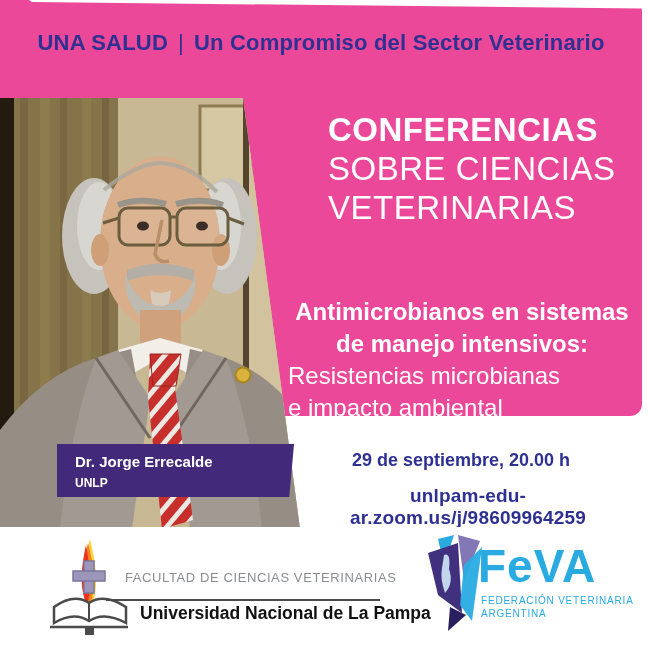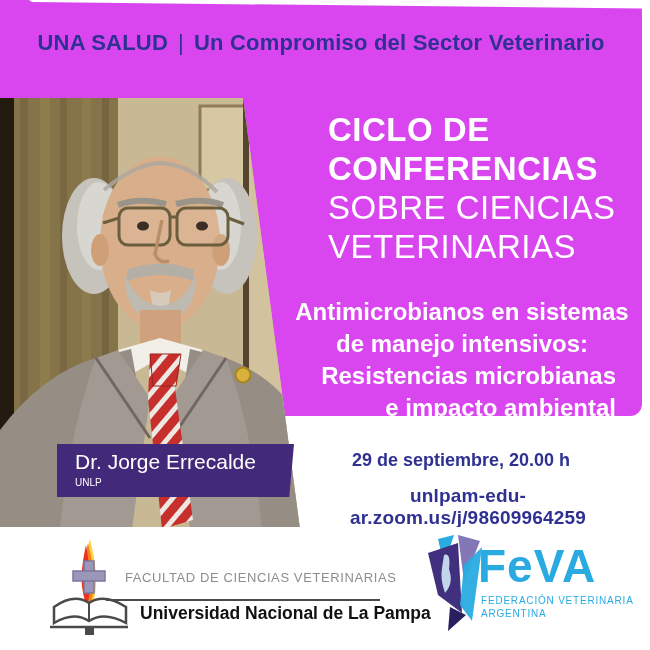--- a/index.html
+++ b/index.html
@@ -3,21 +3,21 @@
 <meta charset="utf-8">
 <style>
   html,body{margin:0;padding:0;background:#ffffff;}
   .poster{
     position:relative;width:650px;height:650px;background:#ffffff;overflow:hidden;
     font-family:"Liberation Sans", sans-serif;
   }
   
   .card{
     position:absolute;left:0;top:0;width:642px;height:416px;
-    background:#d946ef;border-radius:0 10px 12px 0;
+    background:#ec4899;border-radius:0 10px 12px 0;
   }
   .edge-sliver{
     position:absolute;left:0;top:0;width:642px;height:10px;background:#ffffff;
     clip-path:polygon(4.5% 0,100% 0,100% 85%,5% 20%);
   }
   
   .banner{
     position:absolute;left:0;top:30px;width:642px;text-align:center;
     color:#2E3192;font-size:22px;font-weight:bold;letter-spacing:.2px;white-space:nowrap;
   }
@@ -34,40 +34,40 @@
     font-size:33px;line-height:39px;letter-spacing:.5px;white-space:nowrap;
   }
   .title-block .b{font-weight:bold;display:block;}
   .title-block .r{font-weight:400;display:block;}
   
   .topic-block{
     position:absolute;left:288px;top:296px;width:348px;color:#ffffff;
     font-size:24px;line-height:32px;white-space:nowrap;
   }
   .topic-block .b{font-weight:bold;display:block;text-align:center;}
-  .topic-block .r{font-weight:700;display:block;text-align:right;padding-right:20px;}
+  .topic-block .r{font-weight:400;display:block;text-align:left;padding-right:20px;}
   
   .date-pill{
     position:absolute;left:325px;top:444px;width:272px;height:33px;
     background:#ffffff;border-radius:1px;
     display:flex;align-items:center;justify-content:center;
     color:#2E3192;font-size:18px;font-weight:bold;
   }
   .zoom-link{
     position:absolute;left:298px;top:485px;width:340px;text-align:center;
     color:#2E3192;font-size:19px;font-weight:bold;letter-spacing:.2px;cursor:pointer;
   }
   
   .speaker-label{
     position:absolute;left:57px;top:444px;width:237px;height:53px;
     background:#43297A;color:#ffffff;padding:6px 0 0 18px;box-sizing:border-box;
     clip-path:polygon(0 0,100% 0,98% 100%,0 100%);
   }
-  .speaker-label .name{font-size:21px;font-weight:normal;line-height:24px;}
-  .speaker-label .aff{font-size:10px;font-weight:400;line-height:18px;}
+  .speaker-label .name{font-size:15px;font-weight:bold;line-height:24px;}
+  .speaker-label .aff{font-size:12px;font-weight:700;line-height:18px;}
   
   .footer{position:absolute;left:0;top:527px;width:650px;height:149px;background:#ffffff;}
   .unlpam-logo{position:absolute;left:48px;top:8px;}
   .facultad-line{
     position:absolute;left:125px;top:43px;color:#8B8D90;font-size:13px;
     letter-spacing:.6px;white-space:nowrap;
   }
   .uni-rule{position:absolute;left:106px;top:72px;width:274px;height:2px;background:#4A4A4A;}
   .universidad-line{
     position:absolute;left:125px;top:76px;color:#111111;font-size:17.5px;font-weight:bold;
@@ -160,21 +160,20 @@
         <path d="M226,260 L172,340" stroke="#6F6760" stroke-width="3" fill="none"></path>
 
         <path d="M150,256 L181,256 L175,290 L193,422 L162,431 L148,300 Z" fill="url(#tieStripes)"></path>
         <path d="M150,256 L181,256 L176,288 L153,288 Z" fill="url(#tieStripes)" stroke="#9E221F" stroke-width="1"></path>
 
         <circle cx="243" cy="277" r="7.5" fill="#D8B23C" stroke="#A8861F" stroke-width="2"></circle>
       </svg>
     </div>
 
     <div class="title-block">
-      <span class="b">CICLO DE</span>
       <span class="b">CONFERENCIAS</span>
       <span class="r">SOBRE CIENCIAS</span>
       <span class="r">VETERINARIAS</span>
     </div>
 
     <div class="topic-block">
       <span class="b">Antimicrobianos en sistemas</span>
       <span class="b">de manejo intensivos:</span>
       <span class="r">Resistencias microbianas</span>
       <span class="r">e impacto ambiental</span>

